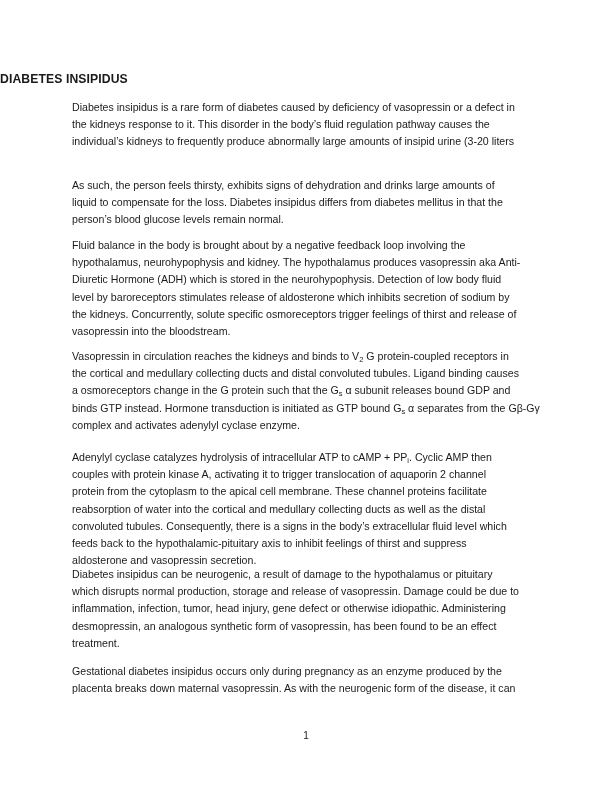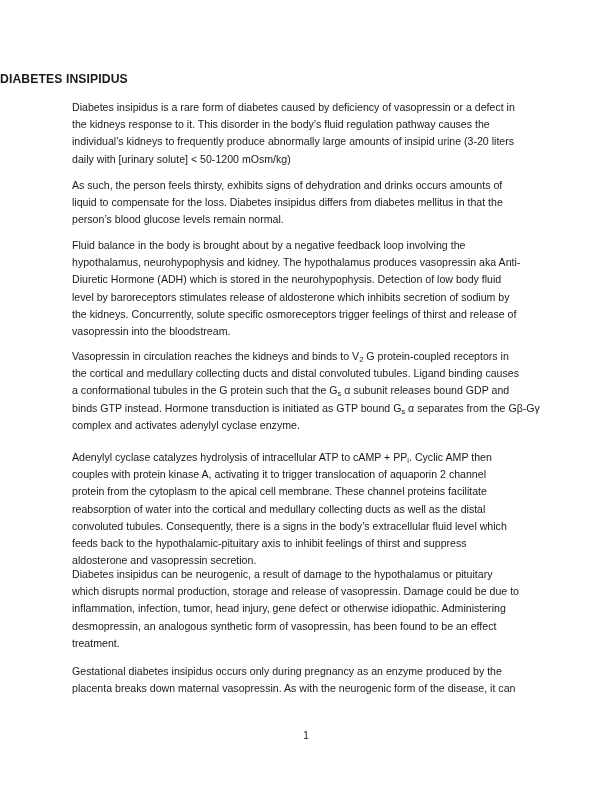--- a/index.html
+++ b/index.html
@@ -17,42 +17,41 @@
 <body>
 
 <div class="page">
 
   <div class="title">DIABETES INSIPIDUS</div>
 
   <div class="para" style="top:99px;">
     <div class="line">Diabetes insipidus is a rare form of diabetes caused by deficiency of vasopressin or a defect in</div>
     <div class="line">the kidneys response to it. This disorder in the body’s fluid regulation pathway causes the</div>
     <div class="line">individual’s kidneys to frequently produce abnormally large amounts of insipid urine (3-20 liters</div>
-    <div class="line">daily with [urinary solute] &lt; 50-1200 mOsm/kg)</div>
   </div>
 
   <div class="para" style="top:177px;">
-    <div class="line">As such, the person feels thirsty, exhibits signs of dehydration and drinks occurs amounts of</div>
+    <div class="line">As such, the person feels thirsty, exhibits signs of dehydration and drinks large amounts of</div>
     <div class="line">liquid to compensate for the loss. Diabetes insipidus differs from diabetes mellitus in that the</div>
     <div class="line">person’s blood glucose levels remain normal.</div>
   </div>
 
   <div class="para" style="top:237px;">
     <div class="line">Fluid balance in the body is brought about by a negative feedback loop involving the</div>
     <div class="line">hypothalamus, neurohypophysis and kidney. The hypothalamus produces vasopressin aka Anti-</div>
     <div class="line">Diuretic Hormone (ADH) which is stored in the neurohypophysis. Detection of low body fluid</div>
     <div class="line">level by baroreceptors stimulates release of aldosterone which inhibits secretion of sodium by</div>
     <div class="line">the kidneys. Concurrently, solute specific osmoreceptors trigger feelings of thirst and release of</div>
     <div class="line">vasopressin into the bloodstream.</div>
   </div>
 
   <div class="para" style="top:348px;">
     <div class="line"><span>Vasopressin in circulation reaches the kidneys and binds to V</span><span class="sub">2</span><span> G protein-coupled receptors in</span></div>
     <div class="line"><span>the cortical and medullary collecting ducts and distal convoluted tubules. Ligand binding causes</span></div>
-    <div class="line"><span>a conformational tubules in the G protein such that the G</span><span class="sub">s</span><span> α subunit releases bound GDP and</span></div>
+    <div class="line"><span>a osmoreceptors change in the G protein such that the G</span><span class="sub">s</span><span> α subunit releases bound GDP and</span></div>
     <div class="line"><span>binds GTP instead. Hormone transduction is initiated as GTP bound G</span><span class="sub">s</span><span> α separates from the Gβ-Gγ</span></div>
     <div class="line"><span>complex and activates adenylyl cyclase enzyme.</span></div>
   </div>
 
   <div class="para" style="top:441px;margin-top:8px;">
     <div class="line"><span>Adenylyl cyclase catalyzes hydrolysis of intracellular ATP to cAMP + PP</span><span class="sub">i</span><span>. Cyclic AMP then</span></div>
     <div class="line"><span>couples with protein kinase A, activating it to trigger translocation of aquaporin 2 channel</span></div>
     <div class="line"><span>protein from the cytoplasm to the apical cell membrane. These channel proteins facilitate</span></div>
     <div class="line"><span>reabsorption of water into the cortical and medullary collecting ducts as well as the distal</span></div>
     <div class="line"><span>convoluted tubules. Consequently, there is a signs in the body’s extracellular fluid level which</span></div>

